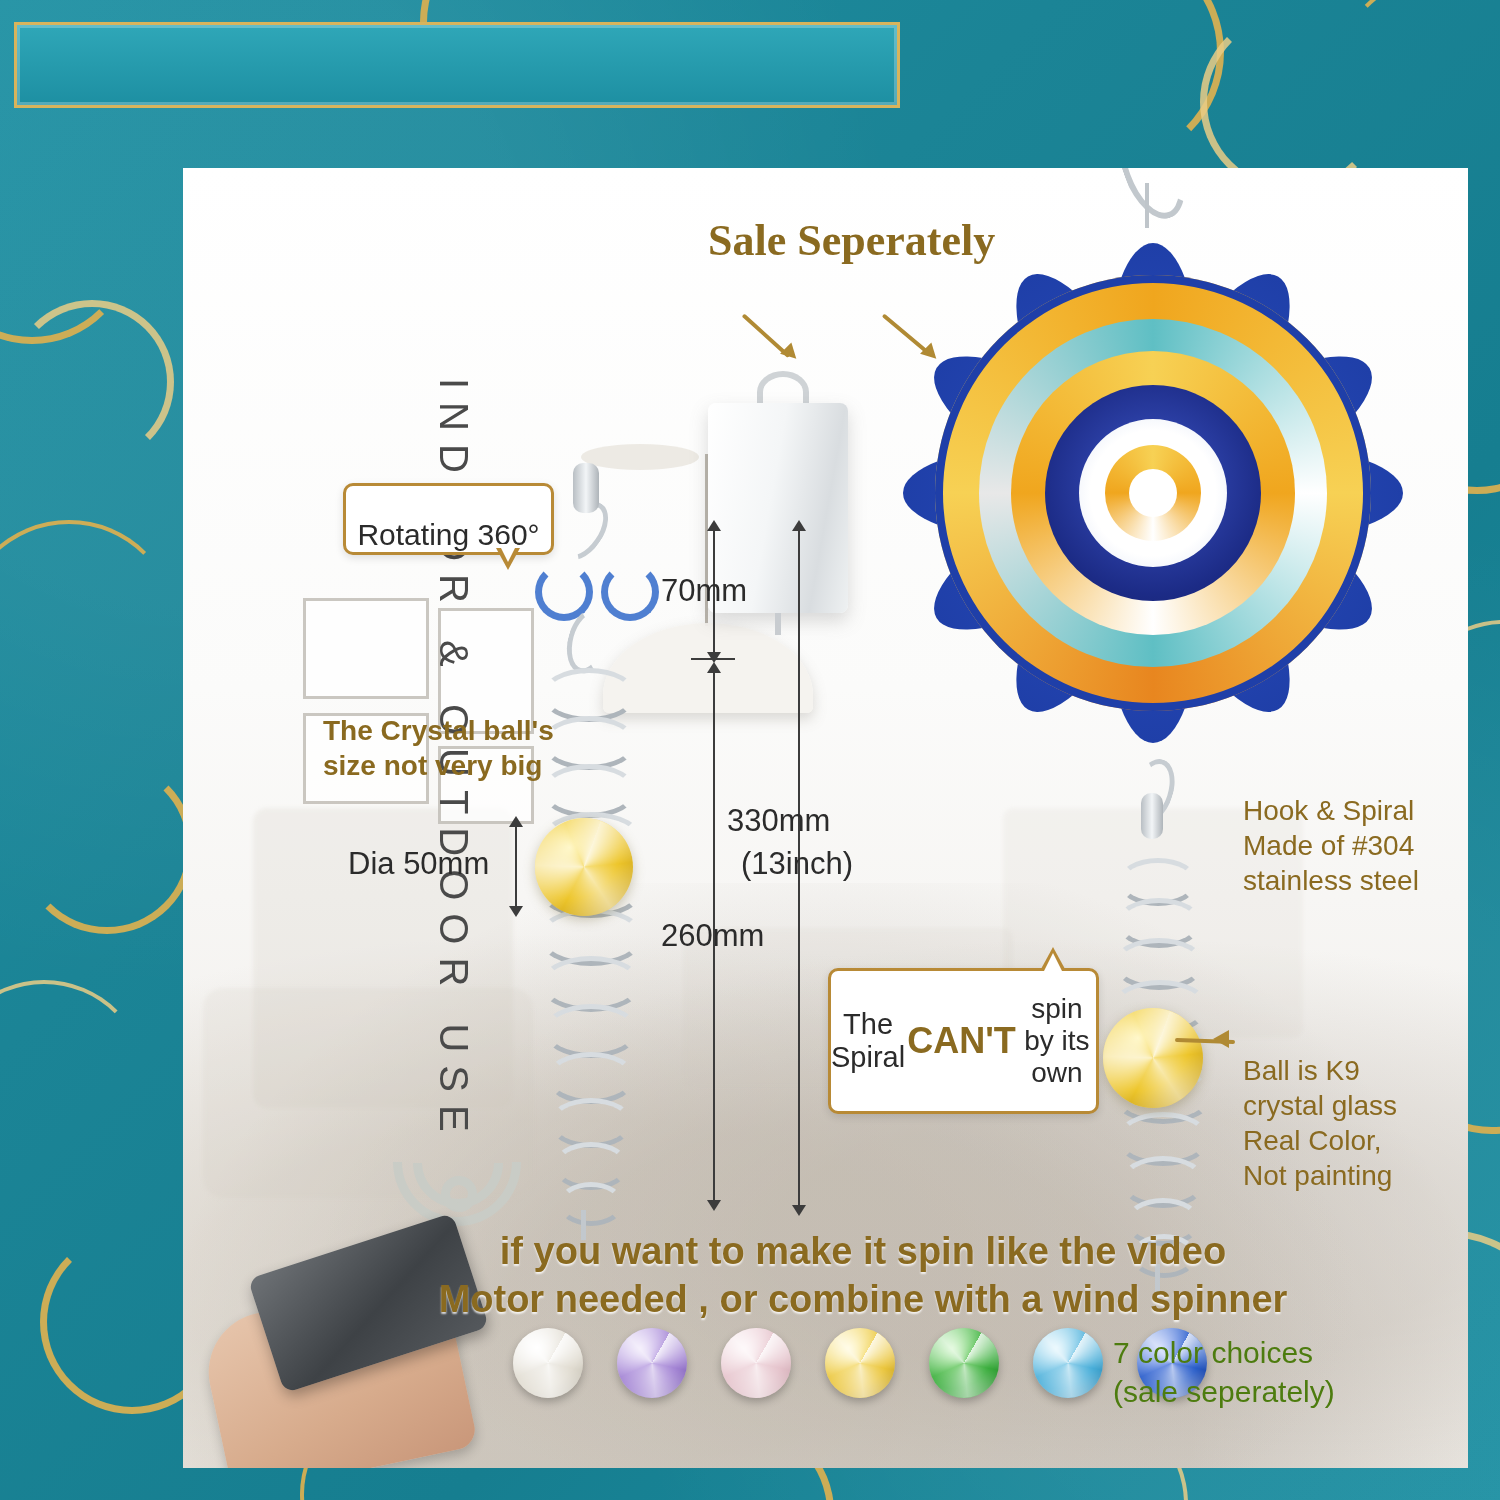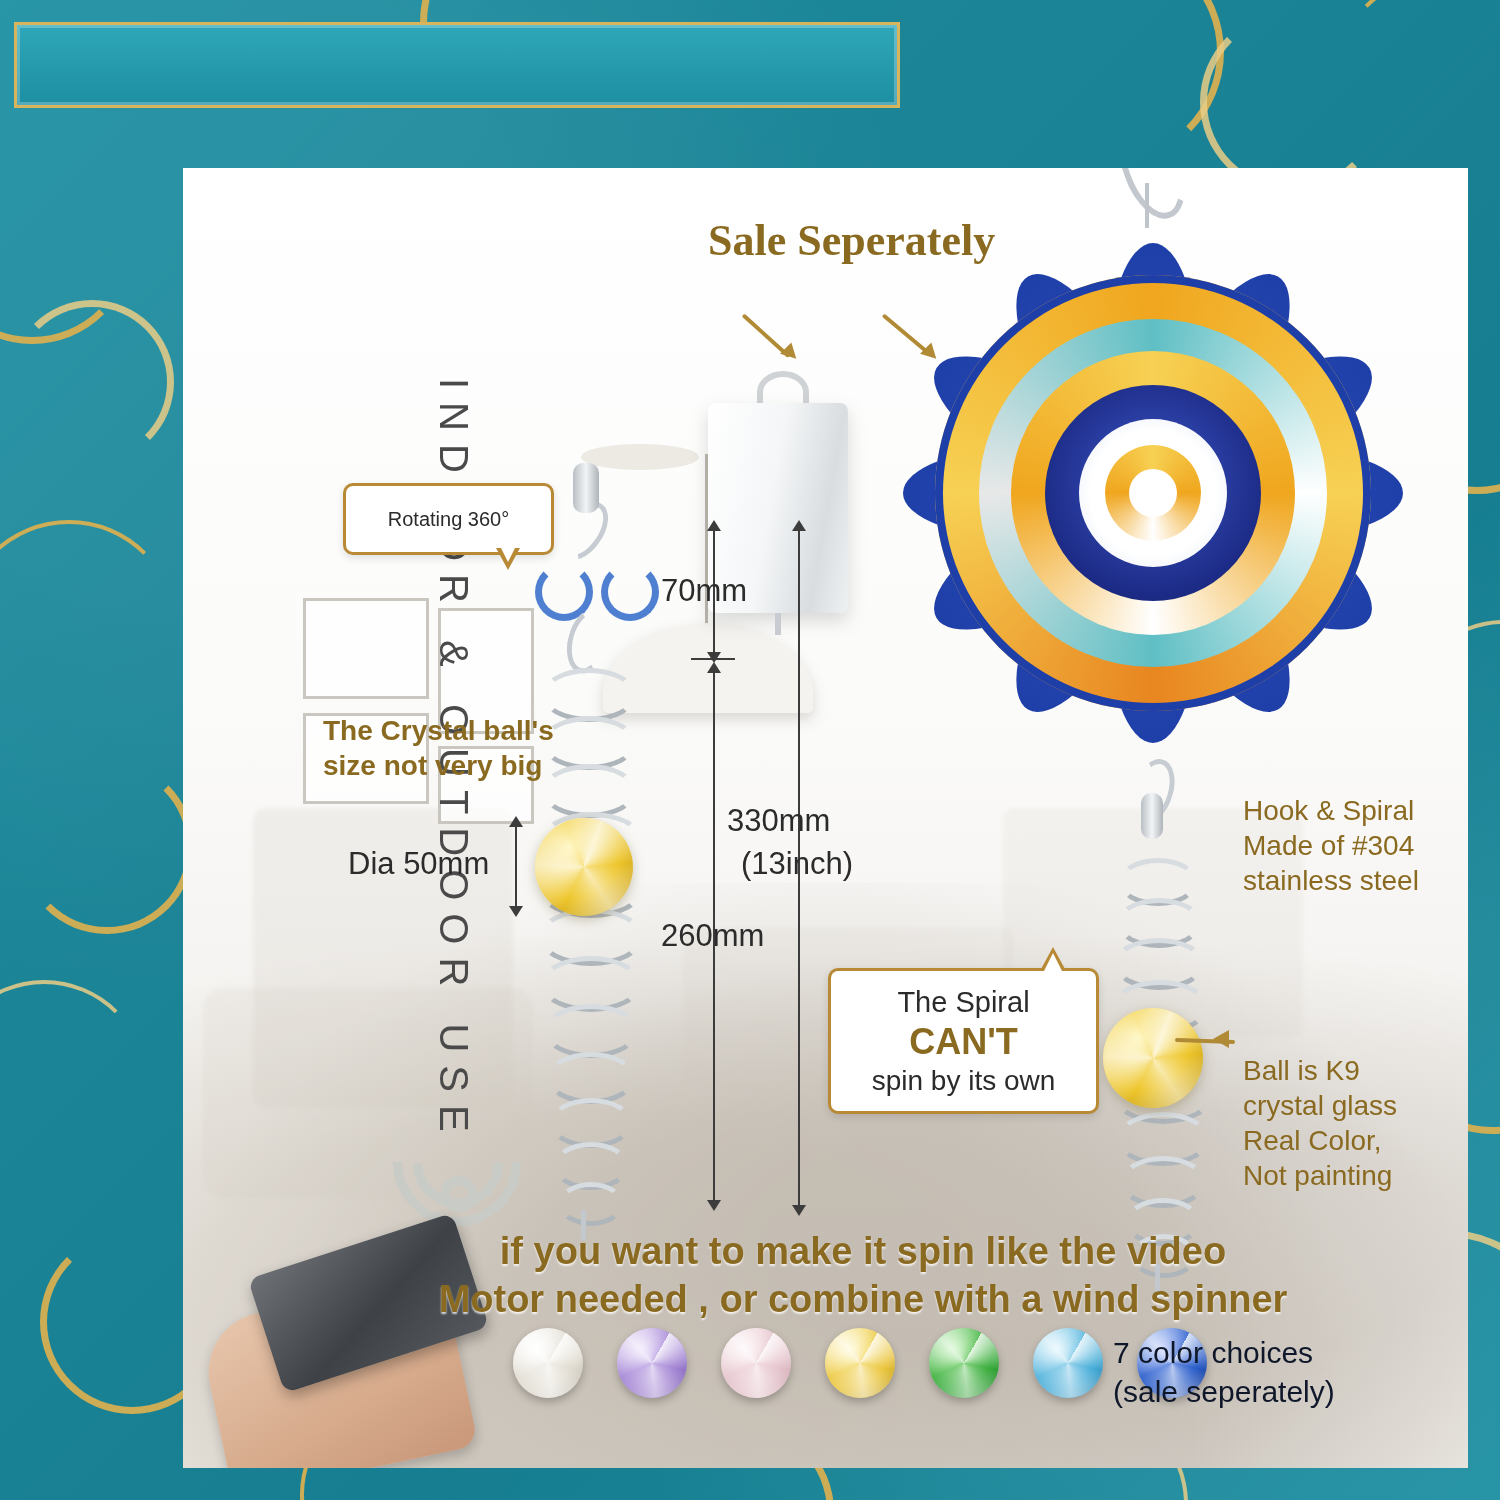--- a/index.html
+++ b/index.html
@@ -177,21 +177,21 @@
     border-right-color:transparent;border-top-color:transparent;
     transform:rotate(-45deg);
   }
   .colors-row{position:absolute;left:510px;top:1330px;display:flex;gap:34px;}
   .cball{width:70px;height:70px;border-radius:50%;position:relative;box-shadow:0 4px 9px rgba(0,0,0,.25);}
   .cball .facet{position:absolute;inset:0;border-radius:50%;
     background:conic-gradient(from 30deg, rgba(255,255,255,.8), rgba(255,255,255,.05) 20%, rgba(255,255,255,.6) 40%,
       rgba(255,255,255,.05) 60%, rgba(255,255,255,.65) 80%, rgba(255,255,255,.05));
     mix-blend-mode:screen;}
   .colors-caption{
-    position:absolute;left:1110px;top:1333px;color:#0f172a;font-size:30px;line-height:1.3;
+    position:absolute;left:1110px;top:1333px;color:#4d7c0f;font-size:30px;line-height:1.3;
   }
   .arrow-line{position:absolute;background:#b08a34;height:4px;transform-origin:0 50%;border-radius:2px;}
   .arrow-head{position:absolute;width:0;height:0;}
 </style>
 </head>
 <body>
 
 <div class="bg">
   <div class="swirl" style="left:-70px;top:140px;width:190px;height:190px;border-right-color:transparent;border-top-color:transparent;"></div>
   <div class="swirl g2" style="left:10px;top:300px;width:150px;height:150px;border-left-color:transparent;border-bottom-color:transparent;"></div>
@@ -237,21 +237,21 @@
   <div class="motor-ring"></div>
   <div class="motor-body"></div>
   <div class="motor-stem"></div>
 
   <div class="label-gold" style="left:525px;top:45px;font-size:44px;font-weight:bold;font-family:'Liberation Serif',serif;white-space:nowrap;">Sale Seperately</div>
   <div class="arrow-line" style="left:560px;top:145px;width:62px;transform:rotate(42deg);"></div>
   <div class="arrow-head" style="left:600px;top:178px;border-left:8px solid transparent;border-right:8px solid transparent;border-top:15px solid #b08a34;transform:rotate(-45deg);"></div>
   <div class="arrow-line" style="left:700px;top:145px;width:62px;transform:rotate(40deg);"></div>
   <div class="arrow-head" style="left:740px;top:178px;border-left:8px solid transparent;border-right:8px solid transparent;border-top:15px solid #b08a34;transform:rotate(-45deg);"></div>
 
-  <div class="bubble" style="left:160px;top:315px;width:205px;height:66px;font-size:20px;">
+  <div class="bubble" style="left:160px;top:315px;width:205px;height:66px;font-size:30px;align-items:flex-end;">
     <span>Rotating 360°</span>
     <span class="tail" style="left:150px;top:62px;border-left:12px solid transparent;border-right:12px solid transparent;border-top:22px solid #b88a36;"></span>
     <span class="tail" style="left:153px;top:58px;border-left:9px solid transparent;border-right:9px solid transparent;border-top:18px solid #ffffff;"></span>
   </div>
 
   <div style="position:absolute;left:352px;top:395px;width:44px;height:44px;border:7px solid #4f7fd1;border-radius:50%;border-top-color:transparent;"></div>
   <div style="position:absolute;left:418px;top:395px;width:44px;height:44px;border:7px solid #4f7fd1;border-radius:50%;border-top-color:transparent;transform:scaleX(-1);"></div>
 
   <div class="hook-s" style="left:380px;top:330px;"></div>
   <div class="swivel" style="left:390px;top:295px;width:26px;height:50px;"></div>
@@ -361,21 +361,21 @@
 Made of #304
 stainless steel</div>
 
   <div class="label-gold" style="left:1060px;top:885px;width:230px;white-space:pre-line;">Ball is K9
 crystal glass
 Real Color,
 Not painting</div>
   <div class="arrow-line" style="left:1052px;top:872px;width:60px;transform:rotate(182deg);"></div>
   <div class="arrow-head" style="left:1030px;top:862px;border-top:9px solid transparent;border-bottom:9px solid transparent;border-right:16px solid #b08a34;"></div>
 
-  <div class="bubble" style="left:645px;top:800px;width:265px;height:140px;flex-direction:column;gap:2px;">
+  <div class="bubble" style="left:645px;top:800px;width:265px;height:140px;gap:2px;">
     <span style="font-size:29px;">The Spiral</span>
     <span style="font-size:36px;font-weight:bold;color:#8a6a20;">CAN'T</span>
     <span style="font-size:28px;">spin by its own</span>
     <span class="tail" style="left:210px;top:-24px;border-left:12px solid transparent;border-right:12px solid transparent;border-bottom:22px solid #b88a36;"></span>
     <span class="tail" style="left:213px;top:-18px;border-left:9px solid transparent;border-right:9px solid transparent;border-bottom:18px solid #ffffff;"></span>
   </div>
 
   <div class="wifi" style="left:200px;top:920px;">
     <span style="left:10px;top:10px;width:110px;height:110px;"></span>
     <span style="left:30px;top:30px;width:72px;height:72px;"></span>

